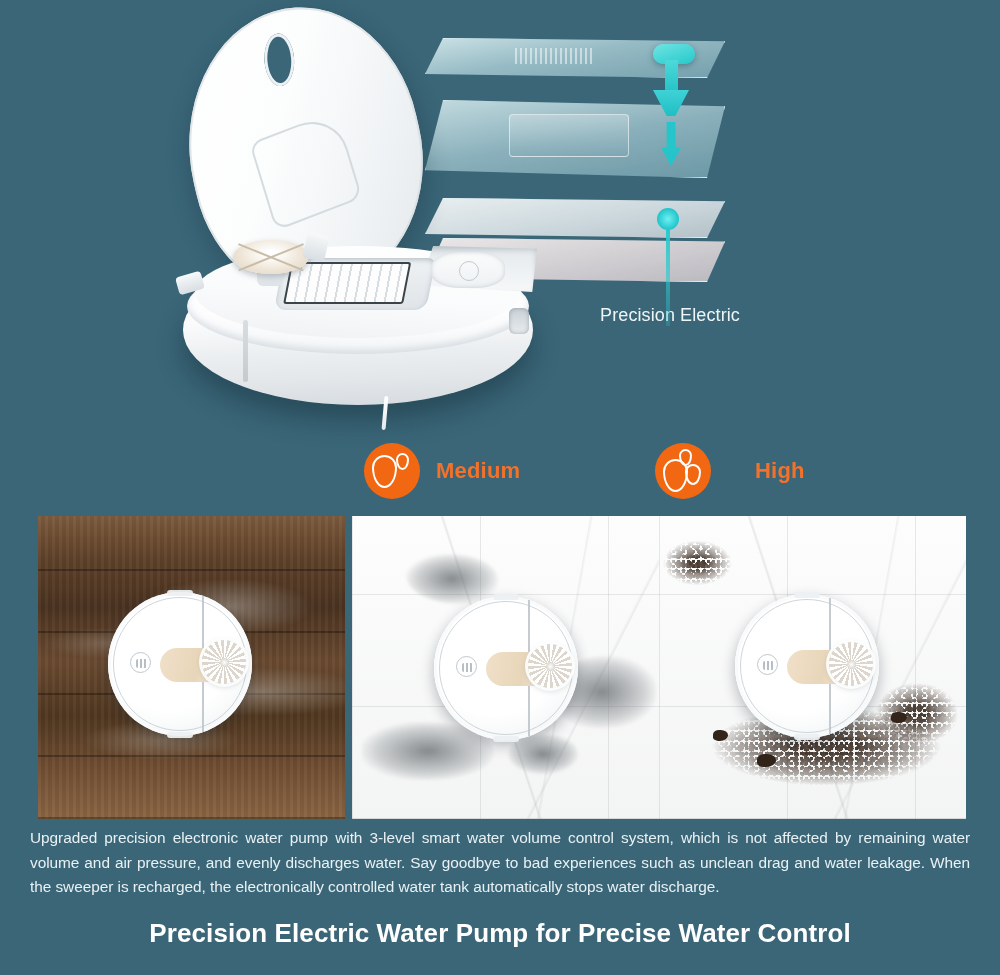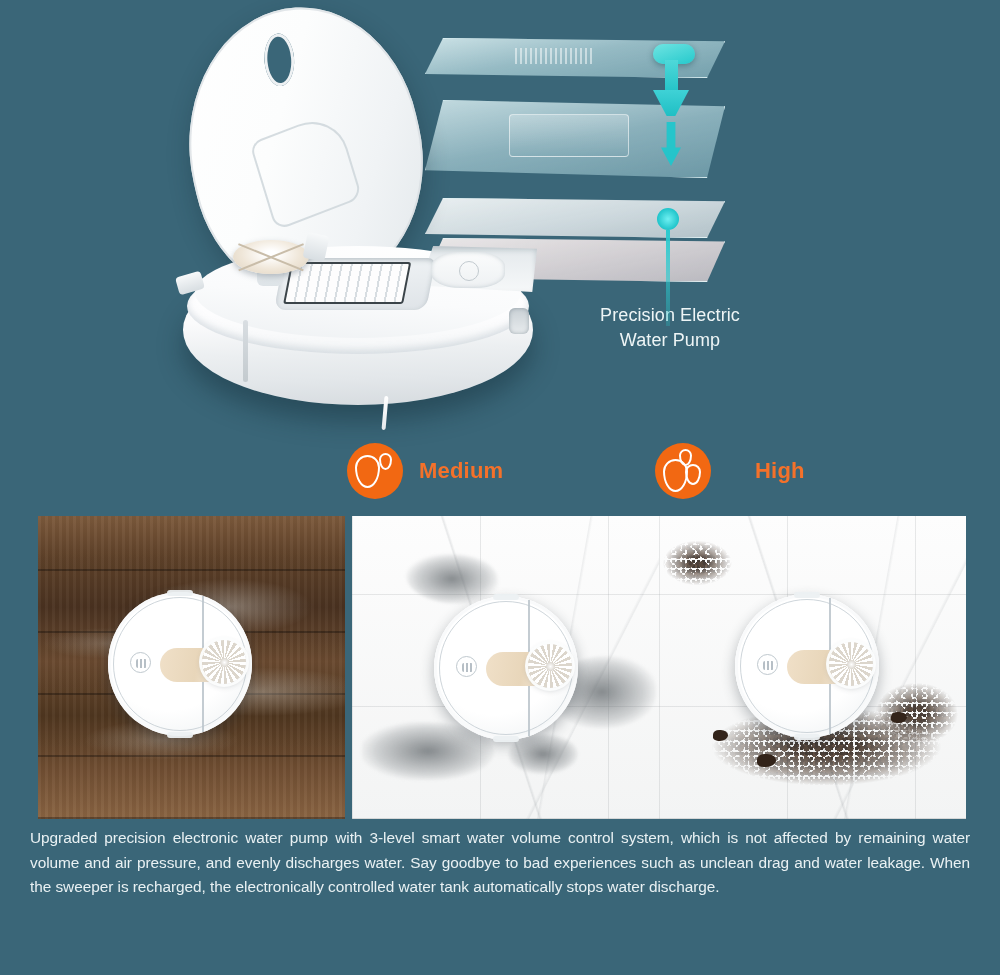--- a/index.html
+++ b/index.html
@@ -197,21 +197,21 @@
   .pump-label{
     position:absolute; left:540px; top:303px; width:260px;
     text-align:center; color:#eef5f6; font-size:18px; line-height:25px;
     letter-spacing:.1px;
   }
 
   
   .levels{ position:absolute; left:0; top:443px; width:1000px; height:70px; }
   .level{ position:absolute; top:0; display:flex; align-items:center; gap:11px; }
   .lv-low{ left:57px; }
-  .lv-med{ left:347px;gap:16px; }
+  .lv-med{ left:364px;gap:16px; }
   .lv-high{ left:655px;gap:44px; }
   .badge{
     width:56px; height:56px; border-radius:50%;
     background:#f26812;
     position:relative; flex:0 0 auto;
   }
   .drop{
     position:absolute;
     border:2.4px solid #ffffff;
     border-radius:50% 50% 50% 50% / 62% 62% 38% 38%;
@@ -419,21 +419,20 @@
       <div class="pump-cap"></div>
       <div class="pump-stem"></div>
       <div class="pump-cone"></div>
       <div class="flow-arrow"></div>
       <div class="flow-dot"></div>
       <div class="flow-line"></div>
     </div>
 
     <div class="pump-label">
       <div>Precision Electric</div>
-      <div>Water Pump</div>
     </div>
   </div>
 
   <div class="levels">
 
 
     <div class="level lv-med">
       <div class="badge">
         <span class="drop big off"></span>
         <span class="drop sm a"></span>
@@ -506,14 +505,15 @@
         <div class="td-tab t"></div>
         <div class="td-tab b"></div>
         <div class="td-power"></div>
         <div class="td-pad"></div>
         <div class="td-brush"></div>
       </div>
     </div>
   </div>
 
   <p class="body-copy">Upgraded precision electronic water pump with 3-level smart water volume control system, which is not affected by remaining water volume and air pressure, and evenly discharges water. Say goodbye to bad experiences such as unclean drag and water leakage. When the sweeper is recharged, the electronically controlled water tank automatically stops water discharge.</p>
+  <h1 class="headline">Precision Electric Water Pump for Precise Water Control</h1>
 
 </div>
 
 </body></html>

